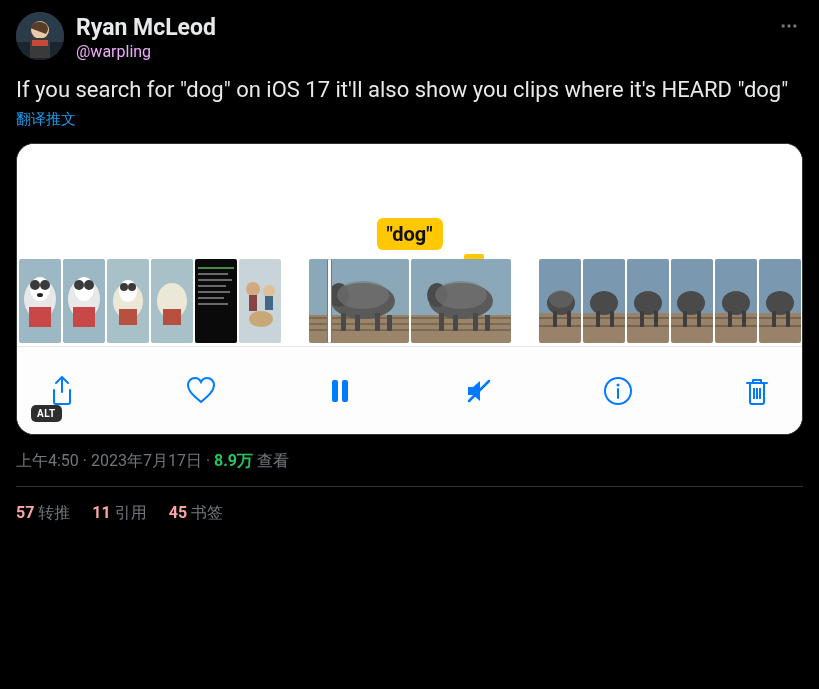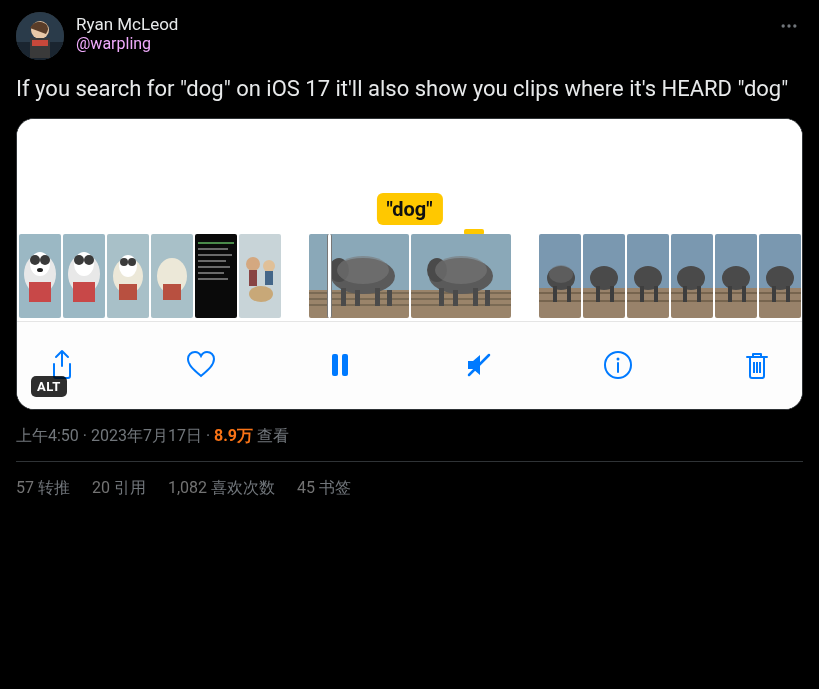--- a/index.html
+++ b/index.html
@@ -2,45 +2,45 @@
 <html><head>
 <meta charset="utf-8">
 <style>
   * { box-sizing: border-box; margin: 0; padding: 0; }
   html, body { width: 819px; height: 689px; background: #000; font-family: -apple-system, BlinkMacSystemFont, "Segoe UI", Roboto, Helvetica, Arial, sans-serif; color: #e7e9ea; overflow: hidden; }
   .tweet { padding: 12px 16px 0 16px; }
   .header { display: flex; align-items: flex-start; }
   .avatar { width: 48px; height: 48px; border-radius: 50%; overflow: hidden; flex-shrink: 0; margin-right: 12px; background: #333; }
   .avatar svg { width: 100%; height: 100%; display: block; }
   .name-block { flex: 1; display: flex; flex-direction: column; line-height: 1.2; padding-top: 2px; }
-  .display-name { font-weight: 400; font-size: 17px; color: #e7e9ea; }
+  .display-name { font-weight: 700; font-size: 23px; color: #e7e9ea; }
   .handle { font-size: 16px; color: #f0abfc; }
   .more { color: #71767b; padding: 4px; }
   .more svg { width: 20px; height: 20px; display: block; }
   .body-text { margin-top: 14px; font-size: 22px; line-height: 1.35; color: #e7e9ea; }
   .translate { margin-top: 6px; color: #1d9bf0; font-size: 15px; cursor: pointer; }
   .media-card { margin-top: 14px; border-radius: 18px; overflow: hidden; background: #fff; position: relative; border: 1px solid #2f3336; }
   .media-top { height: 112px; background: #fff; position: relative; }
   .dog-label { position: absolute; bottom: 6px; left: 50%; transform: translateX(-50%); background: #ffc800; color: #111; font-weight: 700; font-size: 20px; padding: 4px 10px; border-radius: 6px; }
   .yellow-tick { position: absolute; bottom: -4px; left: 57%; width: 20px; height: 6px; background: #ffc800; border-radius: 2px; }
   .timeline { height: 90px; background: #fff; display: flex; align-items: center; padding: 0 2px; gap: 28px; }
   .clip-group { display: flex; height: 84px; gap: 2px; position: relative; }
   .clip-group.middle .playhead { position: absolute; left: 18px; top: 0; bottom: 0; width: 5px; background: #fff; border-left: 1.5px solid #777; border-right: 1.5px solid #777; border-radius: 2px; z-index: 2; }
   .thumb { height: 84px; width: 42px; border-radius: 2px; overflow: hidden; }
   .thumb.wide { width: 100px; }
   .thumb svg { width: 100%; height: 100%; display: block; }
   .toolbar { height: 88px; display: flex; align-items: center; justify-content: space-between; padding: 0 28px; background: #fdfdfd; border-top: 1px solid #e5e5e5; }
   .tool { color: #007aff; cursor: pointer; }
   .tool svg { width: 34px; height: 34px; display: block; stroke: currentColor; fill: none; stroke-width: 2; }
-  .alt-badge { position: absolute; left: 14px; bottom: 12px; background: rgba(0,0,0,0.82); color: #fff; font-weight: 700; font-size: 13px; padding: 3px 6px; border-radius: 5px; letter-spacing: 0.5px; }
+  .alt-badge { position: absolute; left: 14px; bottom: 12px; background: rgba(0,0,0,0.82); color: #fff; font-weight: 700; font-size: 10px; padding: 3px 6px; border-radius: 5px; letter-spacing: 0.5px; }
   .meta { margin-top: 16px; font-size: 16px; color: #71767b; }
-  .meta .views-num { color: #f97316; font-weight: 700; }
+  .meta .views-num { color: #22c55e; font-weight: 700; }
   .divider { height: 1px; background: #2f3336; margin-top: 14px; }
   .stats { display: flex; gap: 22px; margin-top: 16px; font-size: 16px; color: #71767b; }
-  .stats .num { color: #737373; font-weight: 400; margin-right: 4px; }
+  .stats .num { color: #fca5a5; font-weight: 700; margin-right: 4px; }
 </style>
 </head>
 <body>
 
 <div class="tweet">
   <div class="header">
     <div class="avatar">
       <svg viewBox="0 0 48 48">
         <rect width="48" height="48" fill="#2a3b4a"></rect>
         <rect x="0" y="30" width="48" height="18" fill="#1a2530"></rect>
@@ -57,20 +57,21 @@
     <div class="more">
       <svg viewBox="0 0 24 24">
           <circle cx="5" cy="12" r="2" fill="#71767b"></circle>
           <circle cx="12" cy="12" r="2" fill="#71767b"></circle>
           <circle cx="19" cy="12" r="2" fill="#71767b"></circle>
         </svg>
     </div>
   </div>
 
   <div class="body-text">If you search for "dog" on iOS 17 it'll also show you clips where it's HEARD "dog"</div>
+  <div class="translate">翻译推文</div>
 
   <div class="media-card">
     <div class="media-top">
       <div class="dog-label">"dog"</div>
       <div class="yellow-tick"></div>
     </div>
     <div class="timeline">
       <div class="clip-group">
         <div class="thumb">
           <svg viewBox="0 0 42 84">
@@ -294,17 +295,16 @@
     <span> · </span>
     <span class="views-num">8.9万</span>
     <span> </span>
     <span>查看</span>
   </div>
 
   <div class="divider"></div>
 
   <div class="stats">
     <div><span class="num">57</span><span>转推</span></div>
-    <div><span class="num">20</span><span>引用</span></div>
-    <div><span class="num">1,082</span><span>喜欢次数</span></div>
+    <div><span class="num">11</span><span>引用</span></div>
     <div><span class="num">45</span><span>书签</span></div>
   </div>
 </div>
 
 </body></html>

